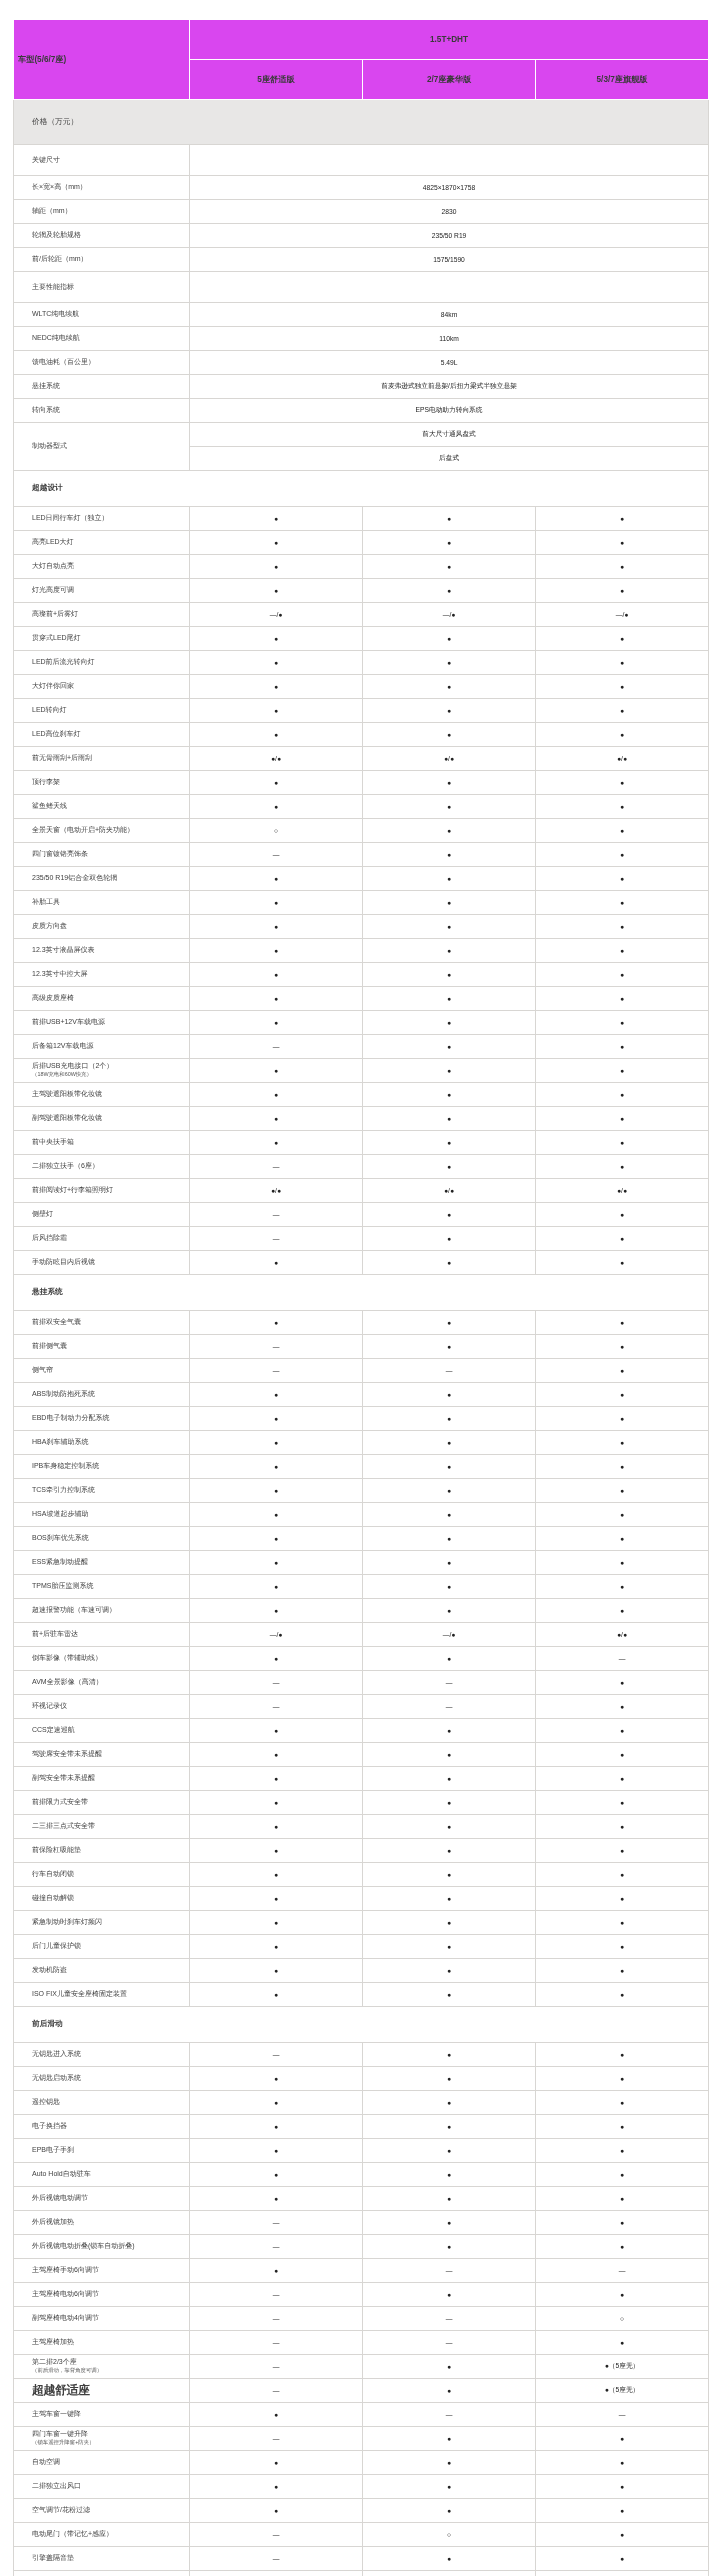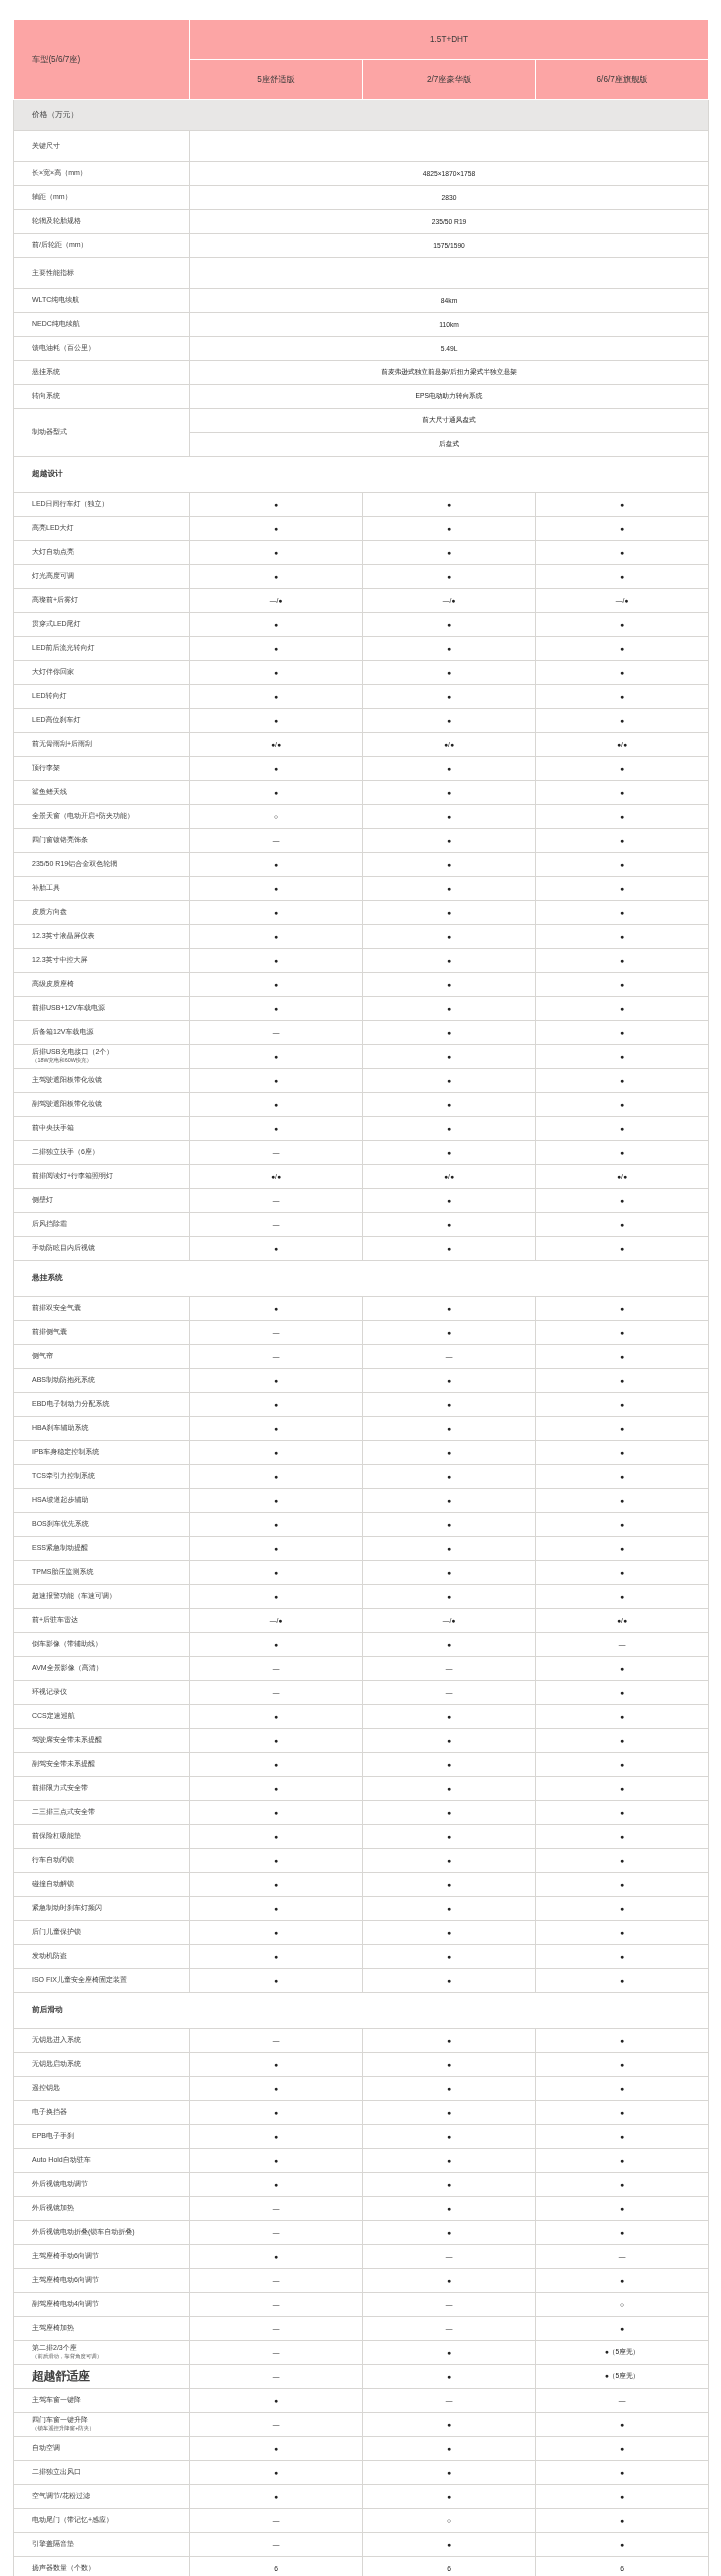--- a/index.html
+++ b/index.html
@@ -1,23 +1,23 @@
 <!DOCTYPE html>
 <html style="font-size:8.2px"><head>
 <meta charset="utf-8">
 <style>
   html,body{margin:0;padding:0;background:#ffffff;}
   body{width:721px;font-family:"Liberation Sans","DejaVu Sans",sans-serif;color:#3f3f3f;}
   #sheet{padding-top:18.5px;}
   table{border-collapse:collapse;table-layout:fixed;width:696px;margin-left:13px;}
   col.c-grp{width:41px;} col.c-lbl{width:135px;} col.c-v{width:173px;}
-  th{background:#fca5a5;border:1.5px solid #ffffff;font-size:8.2px;font-weight:normal;color:#3a3a3a;text-align:center;vertical-align:middle;}
+  th{background:#d946ef;border:1.5px solid #ffffff;font-size:8.2px;font-weight:bold;color:#3a3a3a;text-align:center;vertical-align:middle;}
   tr.head1{height:40px;} tr.head2{height:40px;}
-  th.model{text-align:left;padding-left:18px;}
-  tr.price{height:31px;}
+  th.model{text-align:left;padding-left:4px;}
+  tr.price{height:45px;}
   tr.price td{background:#e8e7e6;font-size:7.7px;padding-left:18px;border-top:1.5px solid #fff;}
   tr.subhead{height:31px;}
   tr.subhead td{border-top:0.5px solid #d8d6d3;font-size:7px;padding-left:18px;background:#fff;}
   tr.subhead td.emptyval{border-left:0.5px solid #d8d6d3;}
   tr.section{height:36px;}
   tr.section td{border-top:0.5px solid #d8d6d3;font-size:7.7px;font-weight:bold;padding-left:18px;background:#fff;}
   tr.feat{height:24px;}
   tr.feat td{border-top:0.5px solid #d8d6d3;background:#fff;vertical-align:middle;}
   td.lbl{font-size:7px;padding-left:18px;text-align:left;line-height:1.25;}
   td.lbl .sub{display:block;font-size:5.4px;color:#555;margin-top:0.5px;}
@@ -40,21 +40,21 @@
         <col class="c-v">
     </colgroup>
     <tbody id="spec-body">
         <tr class="head1">
           <th class="model" rowspan="2" colspan="2">车型(5/6/7座)</th>
           <th colspan="3">1.5T+DHT</th>
         </tr>
         <tr class="head2">
           <th>5座舒适版</th>
           <th>2/7座豪华版</th>
-          <th>6/6/7座旗舰版</th>
+          <th>5/3/7座旗舰版</th>
         </tr>
         <tr class="price">
           <td colspan="5">价格（万元）</td>
         </tr>
         <tr class="subhead">
           <td colspan="2">关键尺寸</td>
           <td class="emptyval" colspan="3"></td>
         </tr>
         <tr class="feat">
           <td class="lbl" colspan="2"><span>长×宽×高（mm）</span></td>

